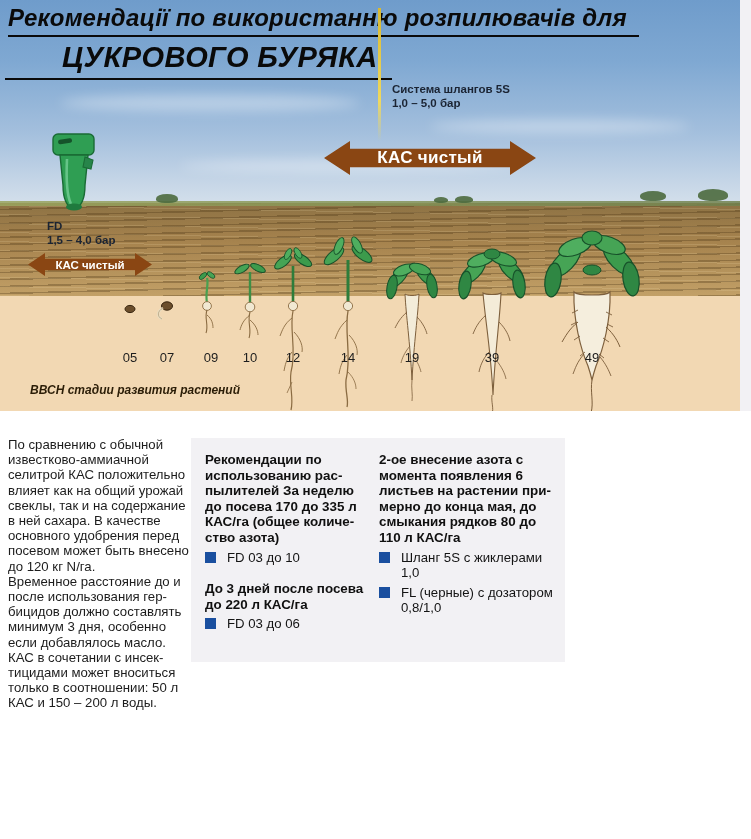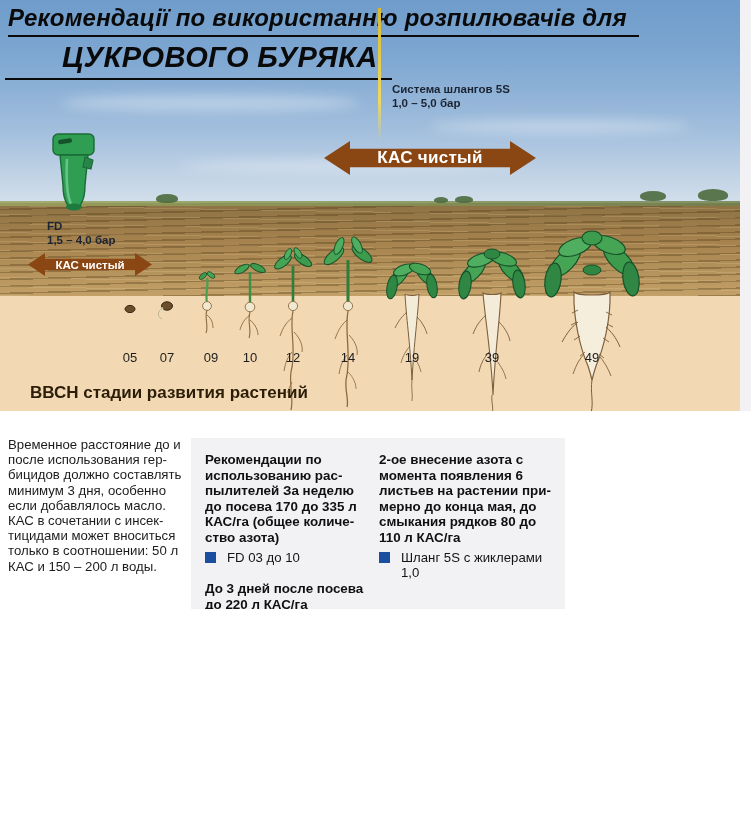--- a/index.html
+++ b/index.html
@@ -1,18 +1,18 @@
 <!DOCTYPE html>
 <html><head>
 <meta charset="utf-8">
 <style>
   * { margin:0; padding:0; box-sizing:border-box; }
   html,body { background:#ffffff; }
   .canvas {
-    position:relative; width:751px; height:609px; background:#ffffff;
+    position:relative; width:751px; height:839px; background:#ffffff;
     font-family:"Liberation Sans", sans-serif; overflow:hidden;
   }
 
   
   .photo { position:absolute; left:0; top:0; width:740px; height:411px; overflow:hidden; }
   .right-margin { position:absolute; left:740px; top:0; width:11px; height:411px; background:#f2f1f4; }
 
   .sky { position:absolute; left:0; top:0; width:740px; height:203px;
          background:linear-gradient(to bottom,#6f9ccb 0%,#7fa8d2 30%,#a3bfdd 65%,#c6d6e7 90%,#d3dfeb 100%); }
   .cloud { position:absolute; background:rgba(255,255,255,.35); filter:blur(6px); border-radius:50%; }
@@ -50,21 +50,21 @@
   .arrow-small { left:28px; top:253px; width:124px; height:23px; font-size:11.5px;
                clip-path:polygon(0 50%, 17px 0, 17px 25%, calc(100% - 17px) 25%, calc(100% - 17px) 0,
                                  100% 50%, calc(100% - 17px) 100%, calc(100% - 17px) 75%, 17px 75%, 17px 100%); }
 
   .nozzle { position:absolute; left:51px; top:132px; }
 
   .plants { position:absolute; left:0; top:0; width:740px; height:411px; }
 
   .stage-num { position:absolute; top:350px; width:30px; text-align:center;
                font-size:13px; color:#1d1d1d; }
-  .bbch-caption { position:absolute; left:30px; top:383px; font-size:17px; font-weight:bold; color:#2b1d07; }
+  .bbch-caption { position:absolute; left:30px; top:383px; font-size:12px; font-weight:bold; color:#2b1d07;font-style:italic; }
 
   
   .left-col { position:absolute; left:8px; top:437px; width:183px;
               font-size:13.2px; line-height:15.2px; color:#1c1c1c; }
   .left-col p { margin:0; }
 
   .gray-panel { position:absolute; left:191px; top:438px; width:374px; height:224px; background:#f2f1f4; }
   .panel-col { position:absolute; top:14px; font-size:13.2px; color:#141414; }
   .panel-col.c1 { left:14px;  width:163px; }
   .panel-col.c2 { left:188px; width:178px; }
@@ -246,20 +246,21 @@
     <span class="stage-num" style="left:333px;">14</span>
     <span class="stage-num" style="left:397px;">19</span>
     <span class="stage-num" style="left:477px;">39</span>
     <span class="stage-num" style="left:577px;">49</span>
 
     <div class="bbch-caption">ВВСН стадии развития растений</div>
   </div>
   <div class="right-margin"></div>
 
   <div class="left-col">
+    <p>По сравнению с обычной известково-аммиачной селитрой КАС положитель­но влияет как на общий урожай свеклы, так и на содержание в ней саха­ра. В качестве основного удобрения перед посевом может быть внесено до 120 кг N/га.</p>
     <p>Временное расстояние до и после использования гер­бицидов должно составлять минимум 3 дня, особенно если добавлялось масло.</p>
     <p>КАС в сочетании с инсек­тицидами может вноситься только в соотношении: 50 л КАС и 150 – 200 л воды.</p>
   </div>
 
   <div class="gray-panel">
 
     <div class="panel-col c1">
       <div class="panel-heading">Рекомендации по использованию рас­пылителей За неделю до посева 170 до 335 л КАС/га (общее количе­ство азота)</div>
       <div class="bullet">
         <span class="sq"></span>
@@ -271,17 +272,21 @@
         <span>FD 03 до 06</span>
       </div>
     </div>
 
     <div class="panel-col c2">
       <div class="panel-heading">2-ое внесение азота с момента появления 6 листьев на растении при­мерно до конца мая, до смыкания рядков 80 до 110 л КАС/га</div>
       <div class="bullet">
         <span class="sq"></span>
         <span>Шланг 5S с жиклерами 1,0</span>
       </div>
+      <div class="bullet">
+        <span class="sq"></span>
+        <span>FL (черные) с дозатором 0,8/1,0</span>
+      </div>
     </div>
 
   </div>
 
 </div>
 
 </body></html>

